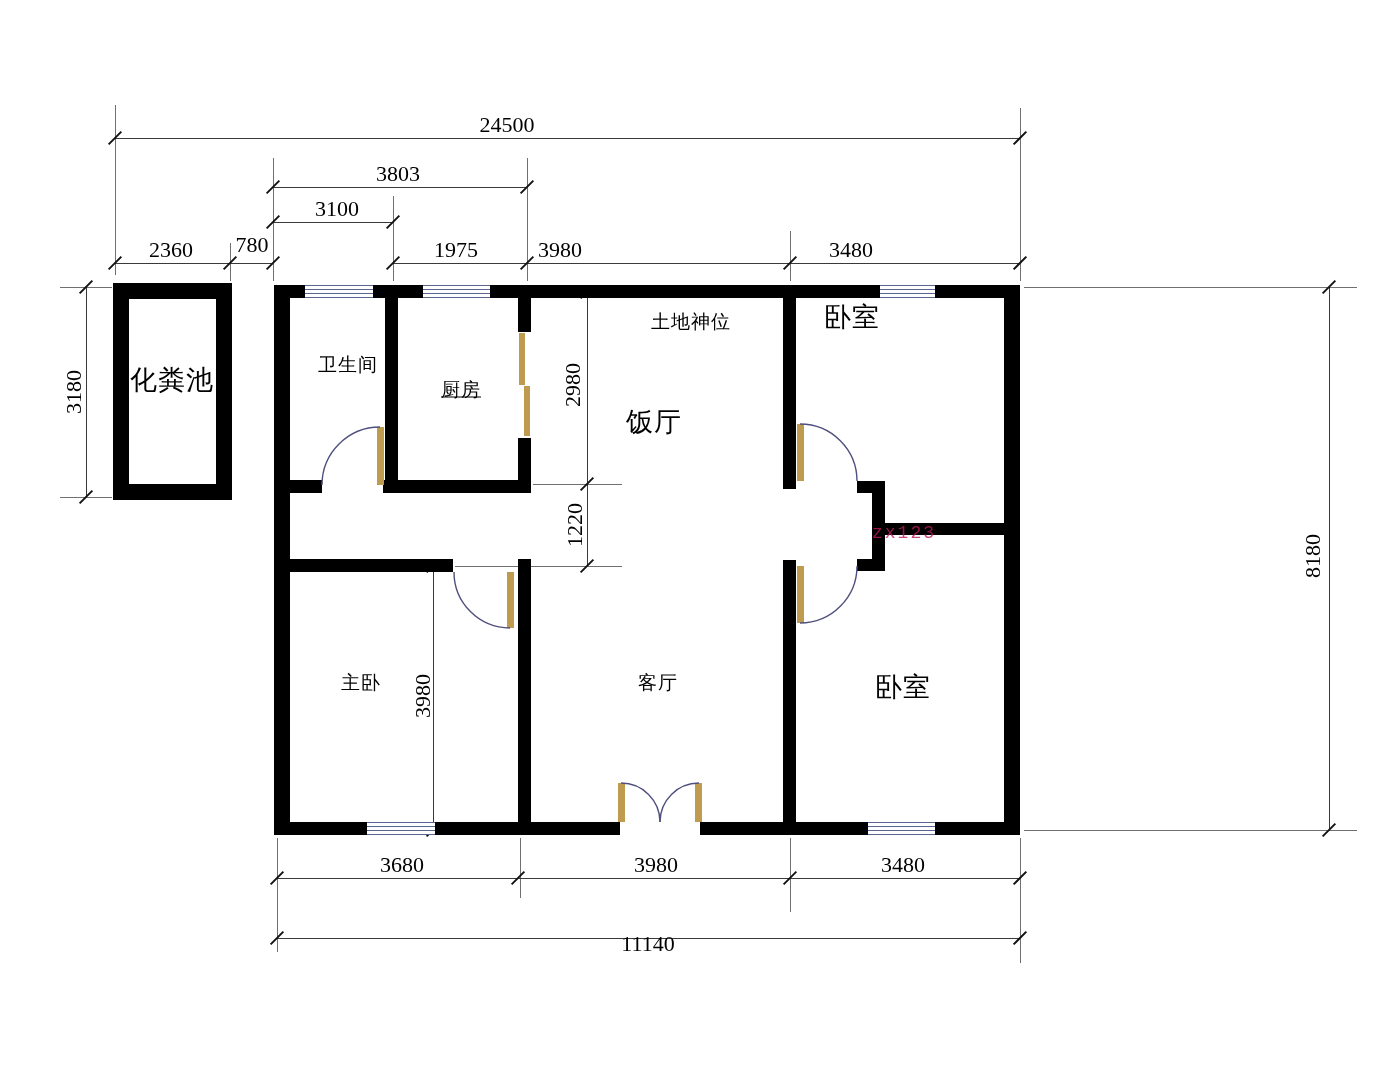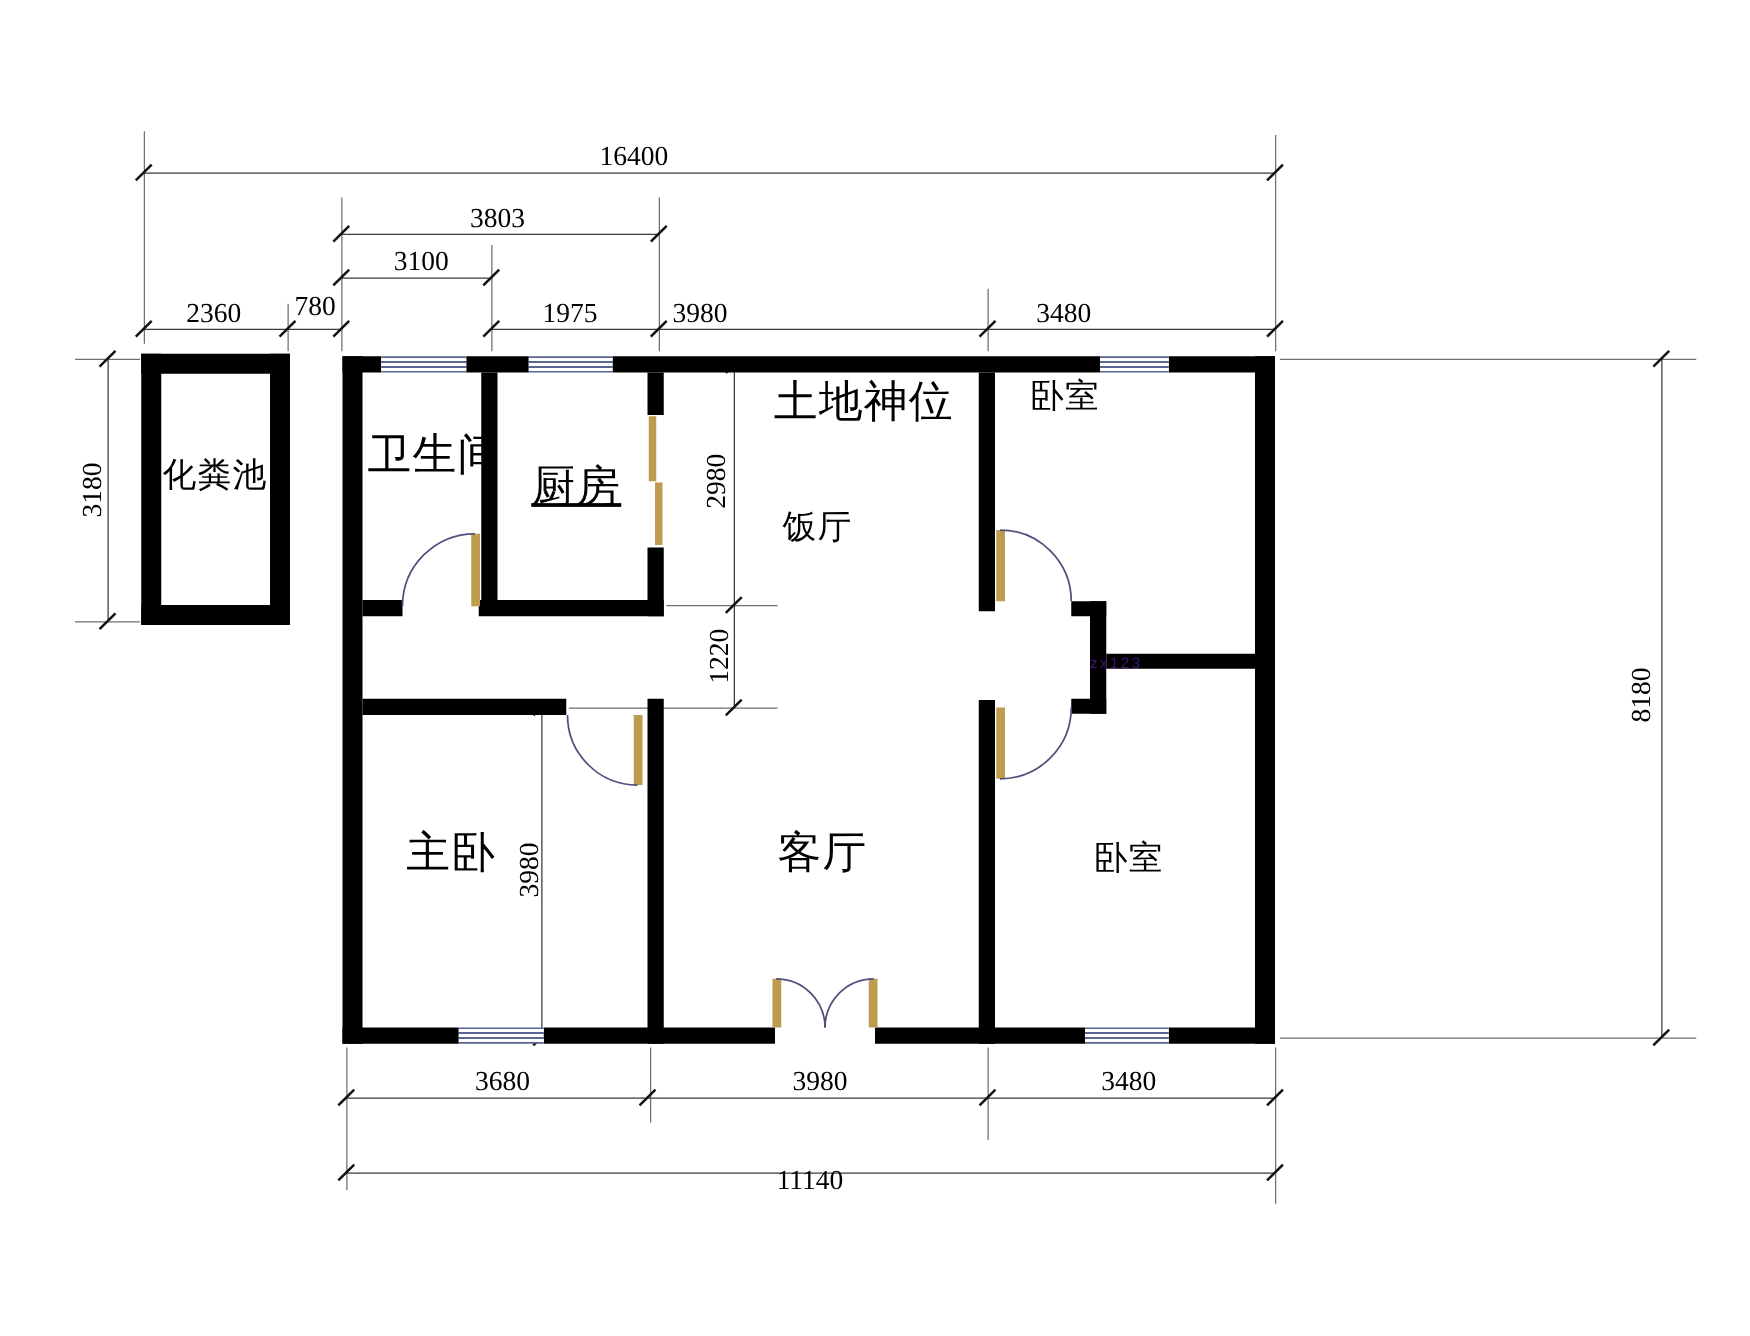--- a/index.html
+++ b/index.html
@@ -13,30 +13,30 @@
   .dimline-h{position:absolute;height:1px;background:var(--dim-line);}
   .dimline-v{position:absolute;width:1px;background:var(--dim-line);}
   .ext-h{position:absolute;height:1px;background:var(--ext-line);}
   .ext-v{position:absolute;width:1px;background:var(--ext-line);}
   .tick{position:absolute;width:18px;height:2px;background:#111;
         transform:translate(-9px,-1px) rotate(-45deg);}
   .hlabel{position:absolute;font-size:22px;line-height:1;white-space:nowrap;
           transform:translate(-50%,-108%);}
   .vlabel{position:absolute;font-size:22px;line-height:1;white-space:nowrap;
           transform:translate(-50%,-50%) rotate(-90deg);}
-  .room{position:absolute;font-size:35px;line-height:1;white-space:nowrap;
+  .room{position:absolute;font-size:19px;line-height:1;white-space:nowrap;
         transform:translate(-50%,-50%);letter-spacing:1px;}
   .win{position:absolute;height:13px;background:linear-gradient(to bottom,
        var(--window-line) 0 1px,#fff 1px 4px,var(--window-line) 4px 5px,#fff 5px 8px,
        var(--window-line) 8px 9px,#fff 9px 12px,var(--window-line) 12px 13px);}
   .leaf{position:absolute;background:var(--door-leaf);}
   .arc{stroke:var(--door-arc);fill:none;stroke-width:1.4px;}
   #arc-svg{position:absolute;left:0;top:0;pointer-events:none;}
-  .watermark{position:absolute;font-size:12px;color:#4c1d95;letter-spacing:2px;
-             font-family:Liberation Sans, sans-serif;opacity:.8;}
+  .watermark{position:absolute;font-size:18px;color:#be185d;letter-spacing:2px;
+             font-family:Liberation Mono, monospace;opacity:.8;}
 </style>
 </head>
 <body>
 
 <div id="canvas">
 
   <div class="ext-v" style="left:115px;top:105px;height:170px;"></div>
   <div class="ext-v" style="left:230px;top:243px;height:38px;"></div>
   <div class="ext-v" style="left:273px;top:158px;height:123px;"></div>
   <div class="ext-v" style="left:393px;top:196px;height:85px;"></div>
@@ -89,21 +89,21 @@
   <div class="tick" style="left:86px;top:287px;"></div>
   <div class="tick" style="left:86px;top:497px;"></div>
   <div class="tick" style="left:587px;top:292px;"></div>
   <div class="tick" style="left:587px;top:484px;"></div>
   <div class="tick" style="left:587px;top:566px;"></div>
   <div class="tick" style="left:433px;top:566px;"></div>
   <div class="tick" style="left:433px;top:830px;"></div>
   <div class="tick" style="left:1329px;top:287px;"></div>
   <div class="tick" style="left:1329px;top:830px;"></div>
 
-  <div class="hlabel" style="left:507px;top:138px;">16400</div>
+  <div class="hlabel" style="left:507px;top:138px;">24500</div>
   <div class="hlabel" style="left:398px;top:187px;">3803</div>
   <div class="hlabel" style="left:337px;top:222px;">3100</div>
   <div class="hlabel" style="left:171px;top:263px;">2360</div>
   <div class="hlabel" style="left:252px;top:258px;">780</div>
   <div class="hlabel" style="left:456px;top:263px;">1975</div>
   <div class="hlabel" style="left:560px;top:263px;">3980</div>
   <div class="hlabel" style="left:851px;top:263px;">3480</div>
   <div class="vlabel" style="left:74px;top:392px;">3180</div>
   <div class="vlabel" style="left:573px;top:385px;">2980</div>
   <div class="vlabel" style="left:575px;top:525px;">1220</div>

